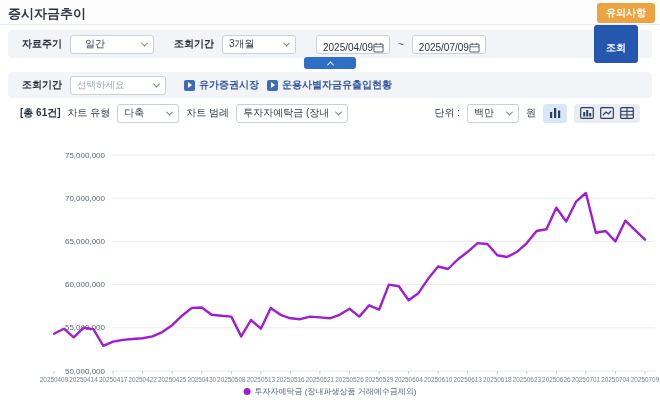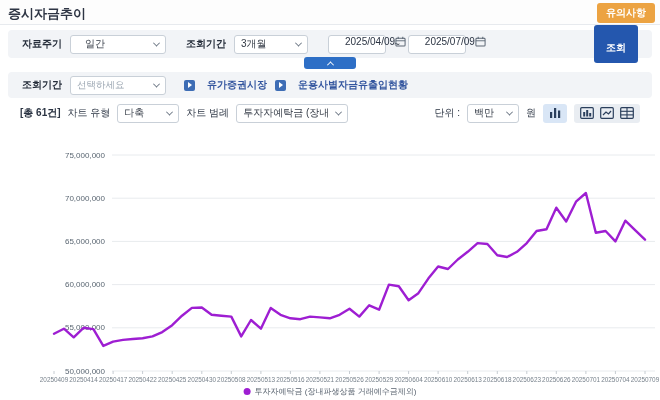--- a/index.html
+++ b/index.html
@@ -17,35 +17,35 @@
   .panel { position:absolute; left:8px; right:8px; background:#f2f4f7; border-radius:4px; }
   .panel1 { top:30px; height:28px; }
   .panel2 { top:72px; height:26px; }
   .row { display:flex; align-items:center; height:100%; padding:0 14px; gap:8px; font-size:10px; }
   .lbl { font-weight:bold; color:#252d3a; white-space:nowrap; }
   .select { display:flex; align-items:center; justify-content:space-between; background:#fff; border:1px solid #c9d0d8;
             border-radius:3px; height:19px; padding:0 6px; color:#333a45; cursor:pointer; white-space:nowrap; overflow:hidden; }
   .select .txt { overflow:hidden; white-space:nowrap; }
   .caret { width:5px; height:5px; border-right:1.3px solid #6b7684; border-bottom:1.3px solid #6b7684;
            transform:rotate(45deg) translate(-1px,-1px); flex:none; margin-left:6px; }
-  .datebox { display:flex; align-items:flex-start; justify-content:space-between; background:#fff; border:1px solid #c9d0d8;
-             border-radius:3px; height:19px; padding:0 16px; width:58px; cursor:text; }
+  .datebox { display:flex; align-items:flex-end; justify-content:space-between; background:#fff; border:1px solid #c9d0d8;
+             border-radius:3px; height:19px; padding:0 6px; width:74px; cursor:text; }
   .tilde { color:#49505c; }
   .spacer { flex:1; }
   .search-btn { background:#2457ae; color:#fff; border:none; border-radius:3px; font-size:10px; font-weight:bold;
                 height:38px; padding:16px 12px; cursor:pointer; }
   .collapse-pill { position:absolute; left:50%; transform:translateX(-50%); top:57px; width:52px; height:12px;
                    background:#2e6fc6; border:none; border-radius:3px; cursor:pointer; display:flex; align-items:center; justify-content:center; }
   .caret-up { width:5px; height:5px; border-right:1.4px solid #fff; border-bottom:1.4px solid #fff;
               transform:rotate(-135deg) translate(-1px,-1px); }
   .placeholder { color:#9aa5b1; }
   .play-ic { width:11px; height:11px; background:#3e6db5; border-radius:2px; display:inline-flex; align-items:center;
              justify-content:center; flex:none; }
   .play-ic::after { content:""; border-left:4px solid #fff; border-top:3px solid transparent; border-bottom:3px solid transparent; margin-left:1px; }
-  .anal-link { display:flex; align-items:center; gap:12px; color:#34569f; font-weight:bold; text-decoration:none; cursor:pointer; white-space:nowrap; }
+  .anal-link { display:flex; align-items:center; gap:4px; color:#34569f; font-weight:bold; text-decoration:none; cursor:pointer; white-space:nowrap; }
 
   
   .toolbar { position:absolute; top:100px; left:0; right:0; height:26px; display:flex; align-items:center; padding:0 20px; gap:7px; font-size:10px; }
   .count { color:#2b3443; font-weight:bold; white-space:nowrap; }
   .tool-lbl { color:#2b3443; white-space:nowrap; }
   .icon-btn { background:#d9e6f6; border:none; border-radius:3px; width:24px; height:19px; display:flex; align-items:center;
               justify-content:center; cursor:pointer; }
   .icon-group { background:#e9edf2; border-radius:3px; height:19px; display:flex; align-items:center; gap:6px; padding:0 6px; }
   .icon-group .gbtn { background:none; border:none; padding:0; display:flex; cursor:pointer; }
 
@@ -63,21 +63,21 @@
 <div class="screen">
 
   <div class="header">
     <div class="page-title">증시자금추이</div>
     <button class="notice-btn">유의사항</button>
   </div>
 
   <div class="panel panel1">
     <div class="row">
       <span class="lbl">자료주기</span>
-      <div class="select" style="width:96px;padding-left:14px;">
+      <div class="select" style="width:84px;padding-left:14px;">
         <span class="txt">일간</span>
         <span class="caret"></span>
       </div>
       <span style="width:4px;"></span>
       <span class="lbl">조회기간</span>
       <div class="select" style="width:74px;">
         <span class="txt">3개월</span>
         <span class="caret"></span>
       </div>
       <span style="width:4px;"></span>

